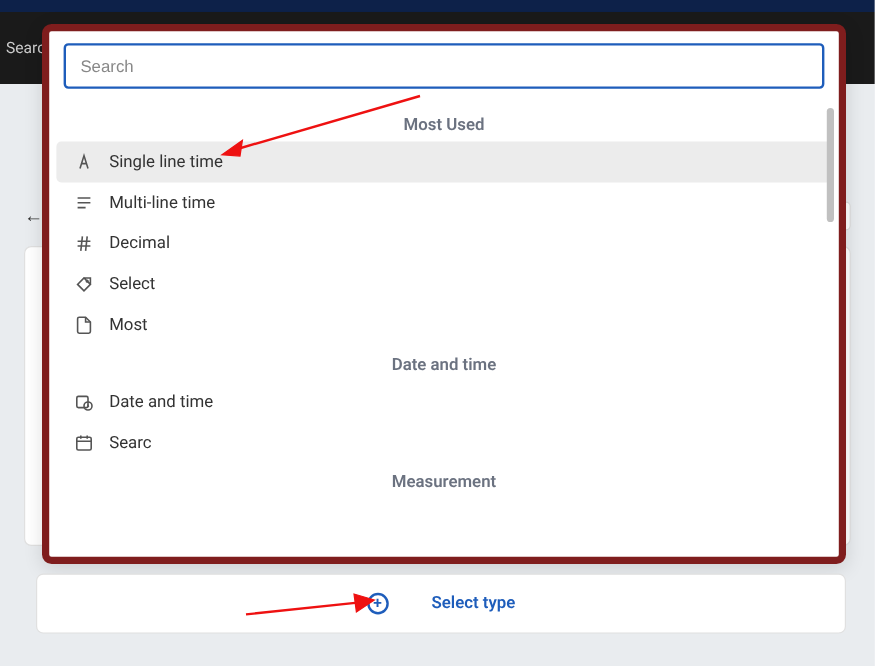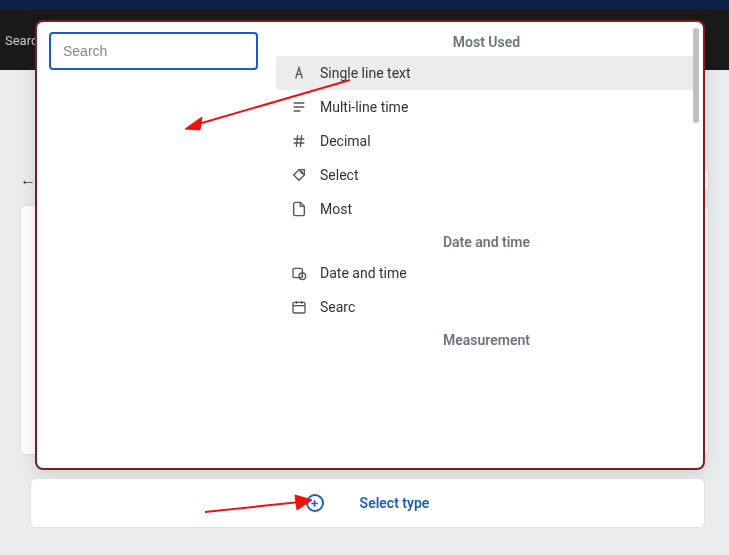--- a/index.html
+++ b/index.html
@@ -47,25 +47,25 @@
       border: 1px solid #e0e0e0;
       border-radius: 6px;
     }
     .dropdown-panel {
       position: absolute;
       top: 20px;
       left: 35px;
       right: 24px;
       height: 450px;
       background: #fff;
-      border: 2px solid #7f1d1d;
+      border: 6px solid #7f1d1d;
       border-radius: 8px;
       box-shadow: 0 4px 16px rgba(0,0,0,0.12);
       display: flex;
-      flex-direction: row;
+      flex-direction: column;
       overflow: hidden;
     }
     .search-wrap {
       padding: 10px 12px;
     }
     .search-input {
       width: 100%;
       padding: 9px 12px;
       border: 2px solid #1e5dbb;
       border-radius: 4px;
@@ -194,21 +194,21 @@
     <div class="fake-scrollbar"></div>
 
     <div class="section-header">Most Used</div>
 
     <div class="option-row highlighted">
       <span class="icon">
         <svg viewBox="0 0 24 24" fill="none" stroke="currentColor" stroke-width="2">
           <path d="M7 20L12 4L17 20M9 14H15"></path>
         </svg>
       </span>
-      <span>Single line text</span>
+      <span>Single line time</span>
     </div>
 
     <div class="option-row">
       <span class="icon">
         <svg viewBox="0 0 24 24" fill="none" stroke="currentColor" stroke-width="2">
           <line x1="4" y1="6" x2="20" y2="6"></line>
           <line x1="4" y1="12" x2="20" y2="12"></line>
           <line x1="4" y1="18" x2="14" y2="18"></line>
         </svg>
       </span>

